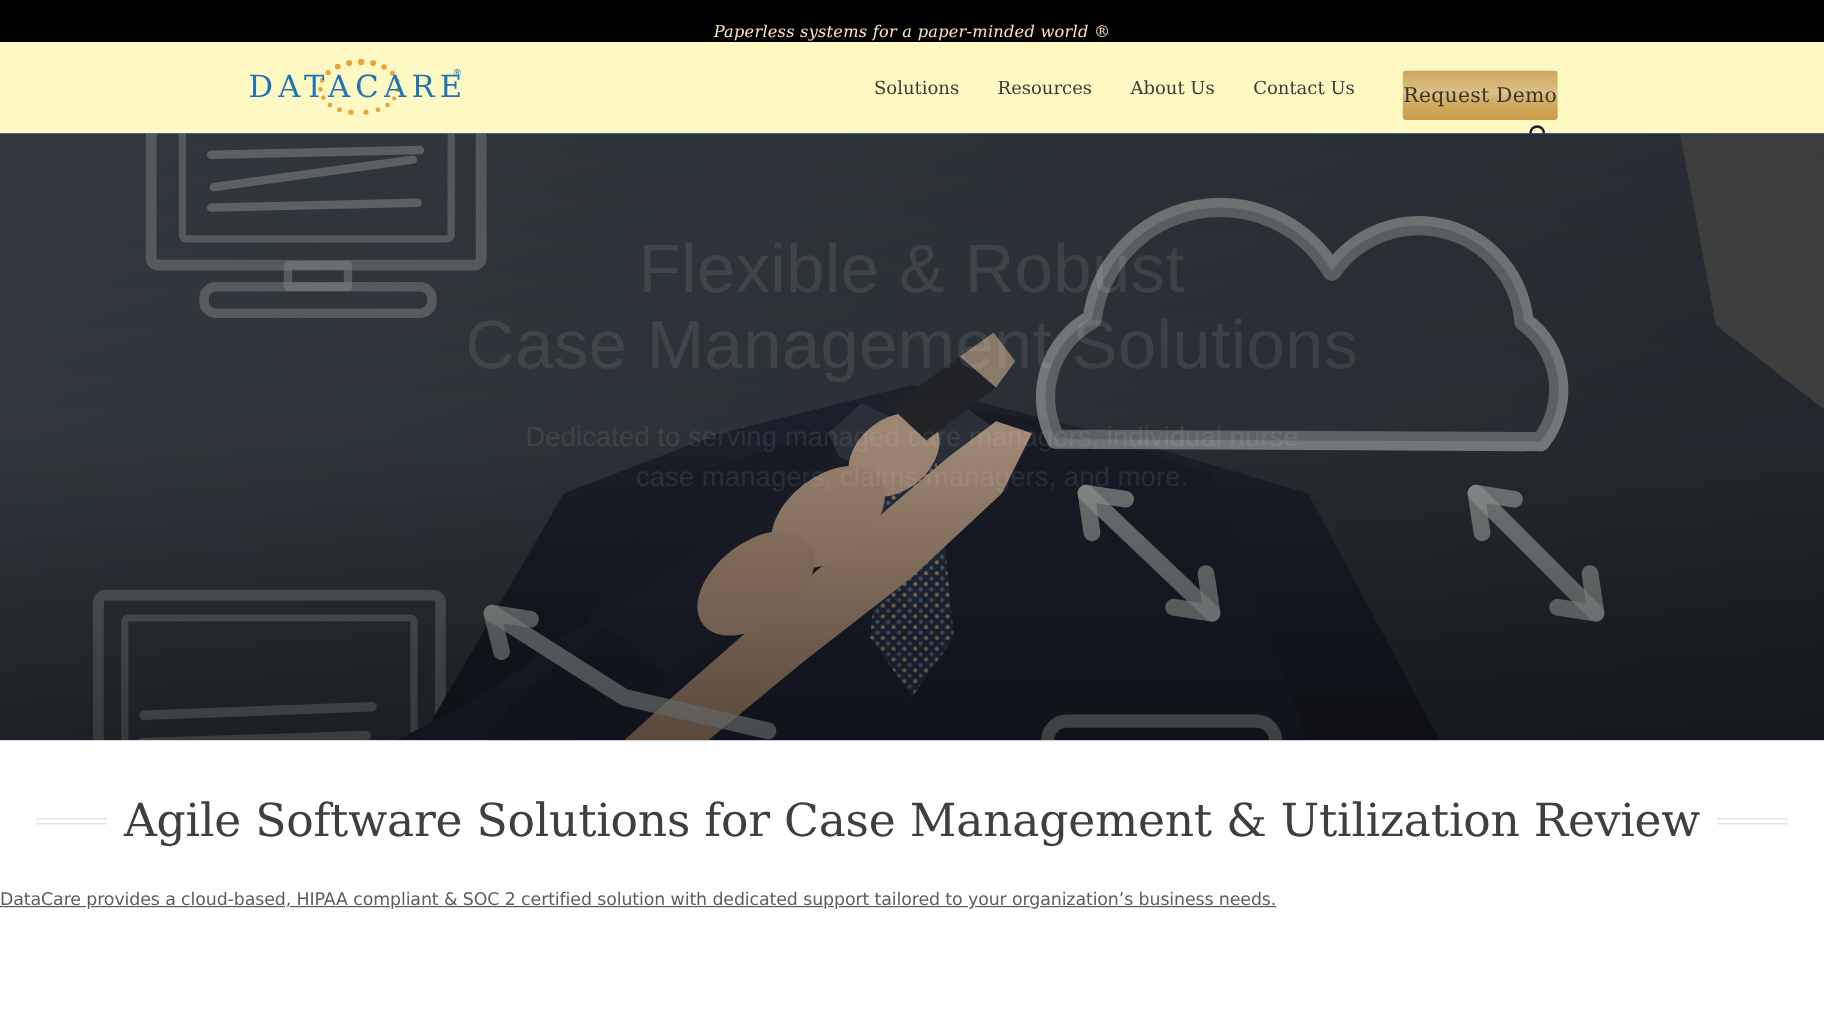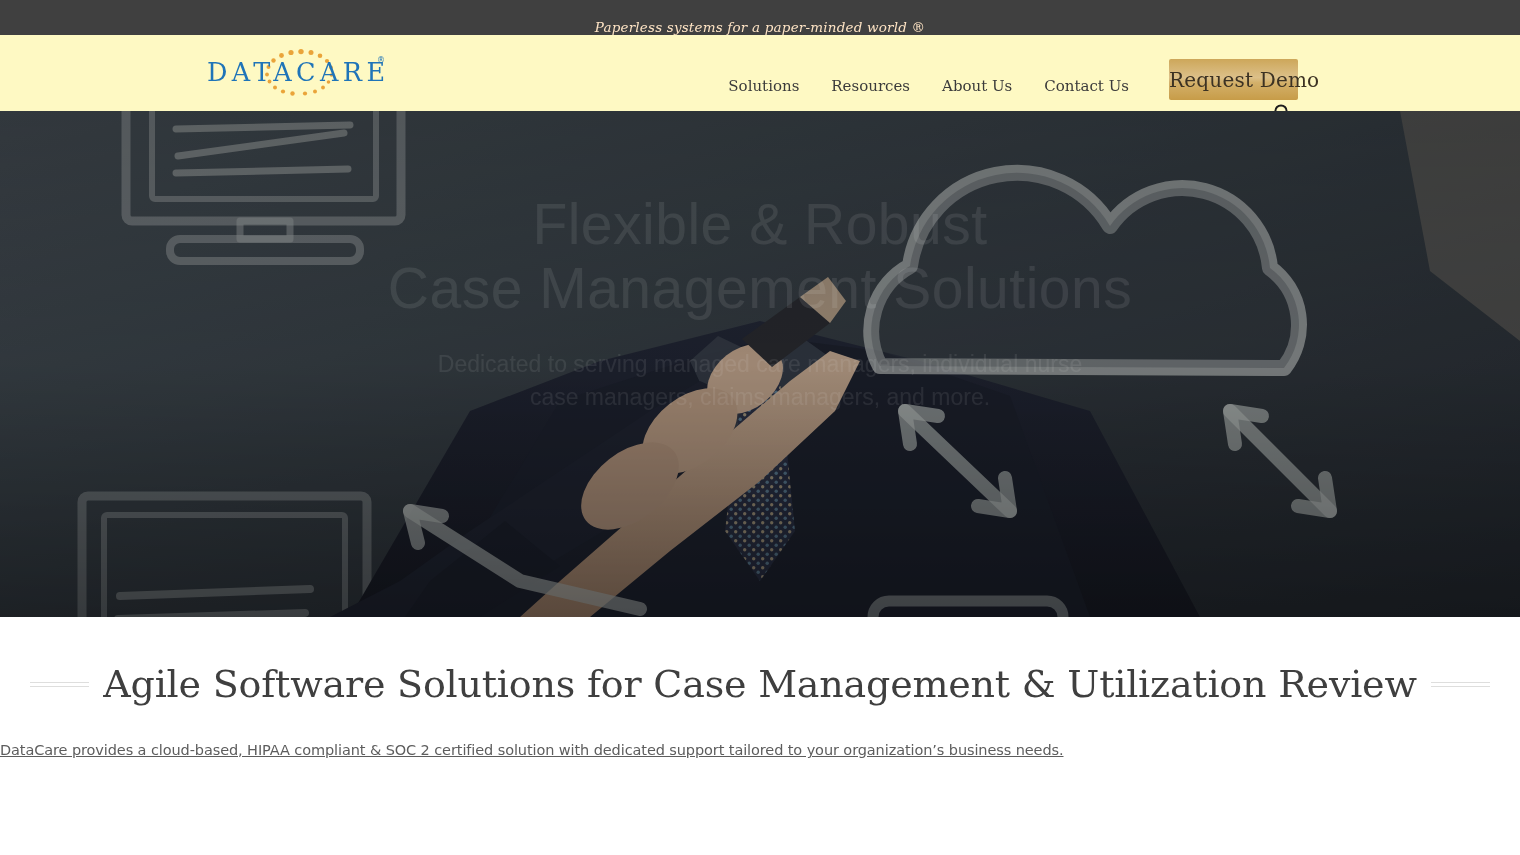--- a/index.html
+++ b/index.html
@@ -18,21 +18,21 @@
     height: 855px;
     overflow: hidden;
   }
 
   
   .top-bar {
     position: absolute;
     top: 0; left: 0;
     width: 1520px;
     height: 53px;
-    background: #404040;
+    background: #000000;
     display: flex;
     align-items: center;
     justify-content: center;
   }
   .top-bar-text {
     font-family: "DejaVu Serif", serif;
     font-style: italic;
     font-size: 13.5px;
     letter-spacing: .2px;
     color: #fde3c4;
@@ -57,21 +57,21 @@
     width: 180px;
     height: 52px;
   }
   .logo svg { display: block; }
 
   .nav {
     position: absolute;
     right: 222px;
     top: 24px;
     display: flex;
-    align-items: flex-end;
+    align-items: flex-start;
     gap: 0px;
   }
   .nav-item {
     font-family: "DejaVu Serif", serif;
     font-size: 15px;
     color: #3b3b3b;
     padding: 0 16px;
     line-height: 28px;
     white-space: nowrap;
     cursor: pointer;
@@ -79,21 +79,21 @@
 
   .demo-btn {
     margin-left: 24px;
     width: 129px;
     height: 41px;
     border: none;
     border-radius: 2px;
     background: linear-gradient(to bottom, #cda75a 0%, #dcc089 45%, #d3b06a 58%, #c79c48 100%);
     color: #3c3223;
     font-family: "DejaVu Serif", serif;
-    font-size: 20px;
+    font-size: 17px;
     letter-spacing: .2px;
     cursor: pointer;
     white-space: nowrap;
   }
 
   .search-btn {
     position: absolute;
     right: 225px;
     top: 64px;
     width: 26px;

